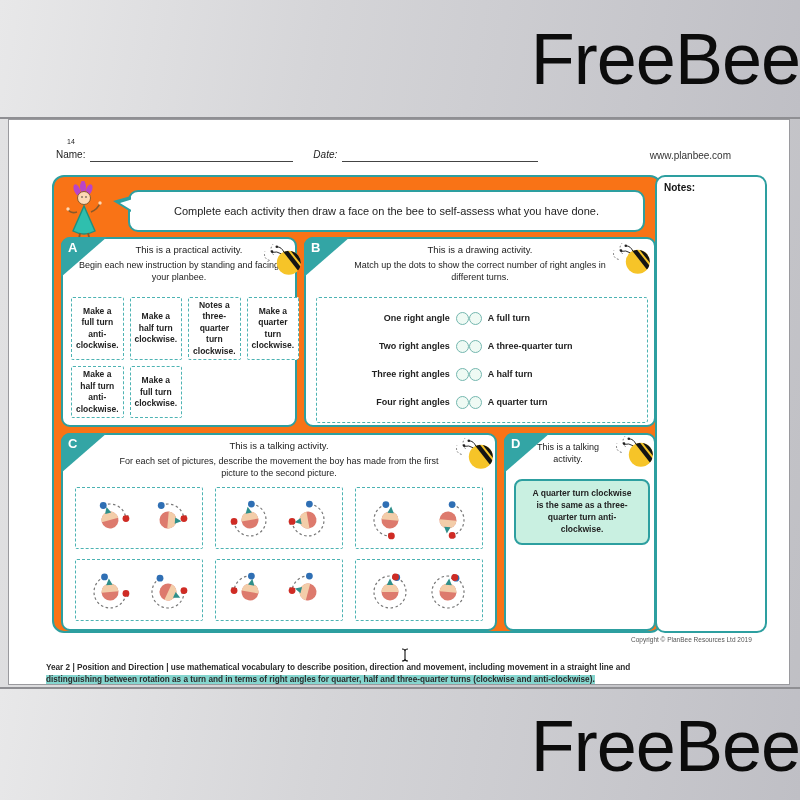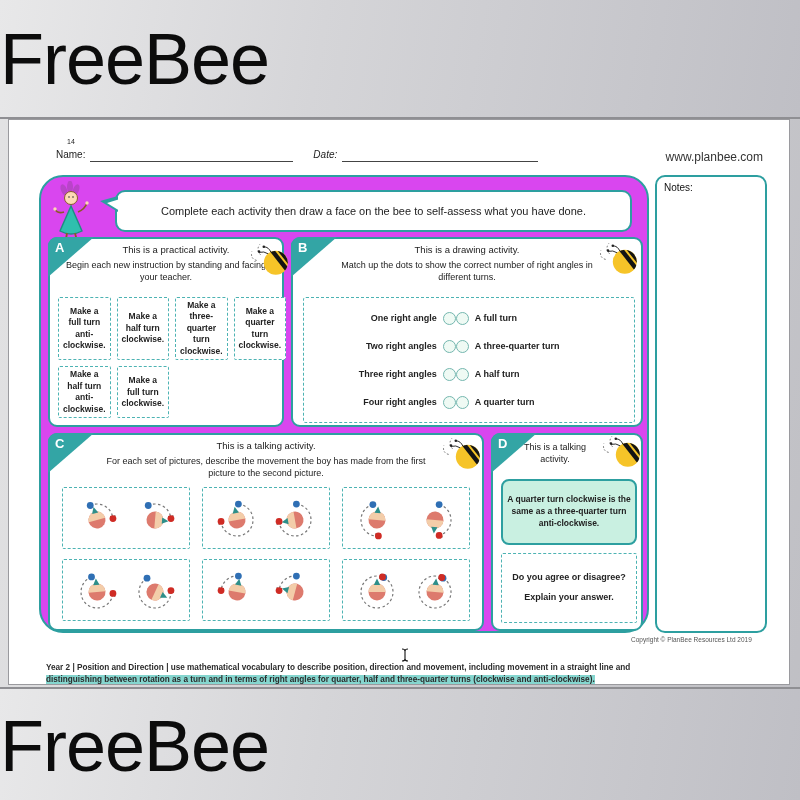--- a/index.html
+++ b/index.html
@@ -1,34 +1,34 @@
 <!DOCTYPE html>
 <html><head>
 <meta charset="utf-8">
 <style>
   html,body{margin:0;padding:0;}
   body{width:800px;height:800px;position:relative;overflow:hidden;
        font-family:"Liberation Sans",sans-serif;
        background:linear-gradient(100deg,#e3e3e4 0%,#d2d2d5 45%,#bfbfc4 100%);}
-  .banner{position:absolute;left:0;width:800px;display:flex;align-items:center;justify-content:flex-start;
+  .banner{position:absolute;left:0;width:800px;display:flex;align-items:center;justify-content:flex-end;
           background:linear-gradient(100deg,#e8e8e9 0%,#d5d5d8 40%,#bfbfc5 100%);}
   .banner-top{top:0;height:117px;border-bottom:2px solid #8f8f93;}
   .banner-bottom{top:687px;height:113px;border-top:2px solid #8f8f93;}
   .brand{font-size:72px;color:#0c0c0c;letter-spacing:-1px;}
   .page{position:absolute;left:8px;top:119px;width:782px;height:566px;background:#fff;
         border:1px solid #9a9a9e;box-sizing:border-box;}
   .pagenum{position:absolute;left:58px;top:18px;font-size:7px;color:#222;}
   .hdr-label{font-size:10px;color:#222;}
   .wline{display:inline-block;border-bottom:1px solid #444;height:10px;vertical-align:bottom;}
-  .website{position:absolute;right:26px;top:30px;font-size:12px;color:#333;}
-  .ws{position:absolute;left:30px;top:55px;width:610px;height:458px;background:#d946ef;
-      border:2px solid #2d9fa0;border-radius:24px;box-sizing:border-box;}
+  .website{position:absolute;right:58px;top:30px;font-size:10px;color:#333;}
+  .ws{position:absolute;left:43px;top:55px;width:610px;height:458px;background:#f97316;
+      border:2px solid #2d9fa0;border-radius:12px;box-sizing:border-box;}
   .notes{position:absolute;left:646px;top:55px;width:112px;height:458px;background:#fff;
          border:2px solid #2d9fa0;border-radius:10px;box-sizing:border-box;padding:5px 7px;}
-  .notes-label{font-size:10px;font-weight:normal;color:#111;}
+  .notes-label{font-size:10px;font-weight:bold;color:#111;}
   .bubble{position:absolute;left:74px;top:13px;width:513px;height:38px;background:#fff;
           border:2px solid #2d9fa0;border-radius:10px;display:flex;align-items:center;justify-content:center;}
   .bubble:before{content:"";position:absolute;left:-17px;top:4px;border-style:solid;
           border-width:5px 18px 11px 0;border-color:transparent #2d9fa0 transparent transparent;}
   .bubble:after{content:"";position:absolute;left:-10px;top:7px;border-style:solid;
           border-width:4px 13px 8px 0;border-color:transparent #fff transparent transparent;}
   .bubble-text{font-size:11px;color:#222;}
   .girl{position:absolute;left:6px;top:4px;}
   .section{position:absolute;background:#fff;border:2px solid #2d9fa0;border-radius:9px;box-sizing:border-box;}
   .sec-a{left:7px;top:60px;width:236px;height:190px;}
@@ -54,21 +54,21 @@
   .m-label{font-size:9px;font-weight:bold;color:#222;}
   .dotc{width:11px;height:11px;border:1.4px solid #74b7af;border-radius:50%;background:#effaf4;flex:0 0 auto;}
   .picgrid{position:absolute;left:12px;top:52px;display:grid;grid-template-columns:repeat(3,128px);
            grid-template-rows:62px 62px;gap:10px 12px;}
   .picbox{border:1.5px dashed #4db3b3;border-radius:2px;display:flex;align-items:center;
           justify-content:center;gap:4px;background:#fff;}
   .d-title{margin:7px 48px 0 24px;text-align:center;font-size:9px;color:#222;line-height:1.3;}
   .d-statement{position:absolute;left:8px;top:44px;width:136px;height:66px;background:#c9f0e1;
                border:2px solid #2d9fa0;border-radius:8px;box-sizing:border-box;display:flex;
                align-items:center;justify-content:center;text-align:center;
-               font-size:8.5px;font-weight:bold;color:#222;padding:4px;line-height:1.4;}
+               font-size:8.5px;font-weight:bold;color:#222;padding:16px;line-height:1.4;}
   .d-dashed{position:absolute;left:8px;top:118px;width:136px;height:70px;border:1.5px dashed #4db3b3;
             border-radius:2px;box-sizing:border-box;display:flex;flex-direction:column;
             align-items:center;justify-content:center;gap:8px;text-align:center;
             font-size:9px;font-weight:bold;color:#222;line-height:1.3;}
   .bee{position:absolute;width:48px;height:42px;}
   .bee-a{left:206px;top:64px;}
   .bee-b{left:555px;top:63px;}
   .bee-c{left:398px;top:258px;}
   .bee-d{left:558px;top:256px;}
   .footer{position:absolute;left:37px;top:514px;width:585px;font-size:8.2px;font-weight:bold;
@@ -144,25 +144,25 @@
 
     <div class="bubble">
       <span class="bubble-text">Complete each activity then draw a face on the bee to self-assess what you have done.</span>
     </div>
 
     <div class="section sec-a">
       <div class="corner">
           <span>A</span>
         </div>
       <div class="sec-title" style="padding:0 20px 0 40px;">This is a practical activity.</div>
-      <div class="sec-sub" style="padding:0 14px;">Begin each new instruction by standing and facing your teacher.</div>
+      <div class="sec-sub" style="padding:0 14px;">Begin each new instruction by standing and facing your planbee.</div>
       <div class="cards">
         <div class="card">Make a full turn anti-clockwise.</div>
         <div class="card">Make a half turn clockwise.</div>
-        <div class="card">Make a three-quarter turn clockwise.</div>
+        <div class="card">Notes a three-quarter turn clockwise.</div>
         <div class="card">Make a quarter turn clockwise.</div>
         <div class="card">Make a half turn anti-clockwise.</div>
         <div class="card">Make a full turn clockwise.</div>
       </div>
     </div>
 
     <div class="section sec-b">
       <div class="corner">
           <span>B</span>
         </div>
@@ -353,24 +353,20 @@
           </div>
         </div>
     </div>
 
     <div class="section sec-d">
       <div class="corner">
           <span>D</span>
         </div>
       <div class="d-title">This is a talking activity.</div>
       <div class="d-statement">A quarter turn clockwise is the same as a three-quarter turn anti-clockwise.</div>
-      <div class="d-dashed">
-        <div>Do you agree or disagree?</div>
-        <div>Explain your answer.</div>
-      </div>
     </div>
 
     <svg class="bee bee-a" viewBox="0 0 60 52">
         <use href="#beeG"></use>
       </svg>
     <svg class="bee bee-b" viewBox="0 0 60 52">
         <use href="#beeG"></use>
       </svg>
     <svg class="bee bee-c" viewBox="0 0 60 52">
         <use href="#beeG"></use>

